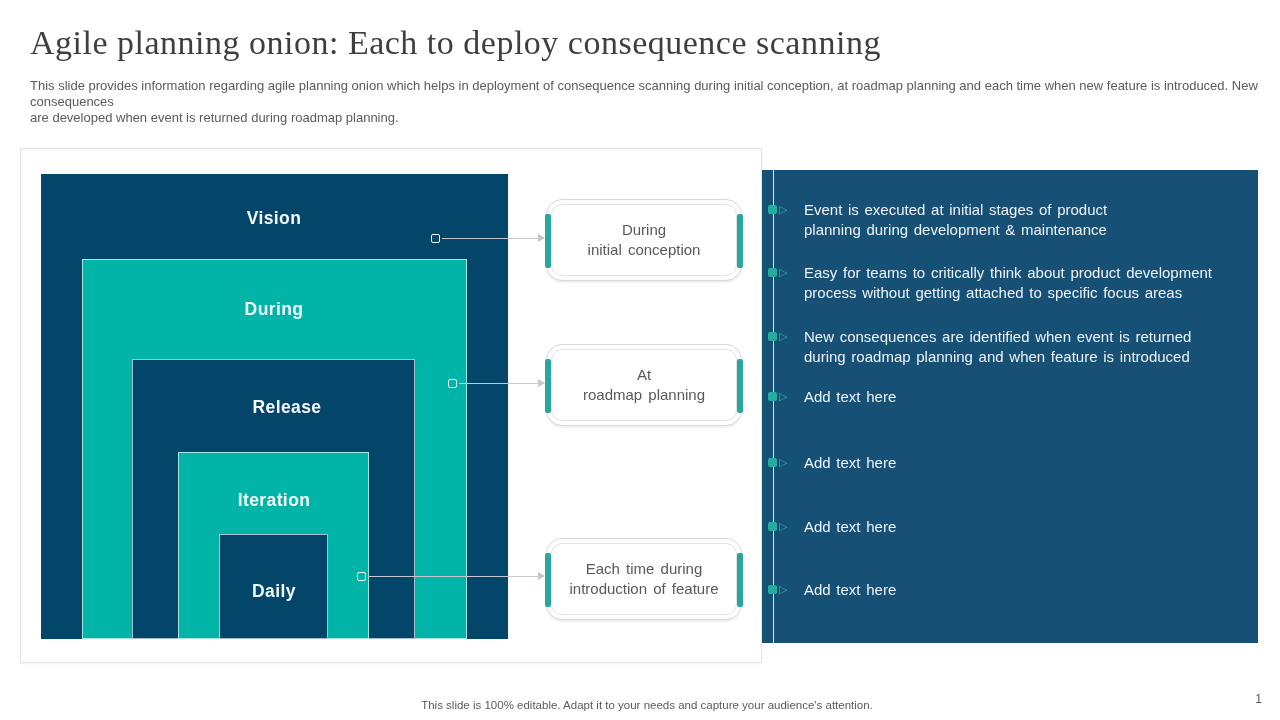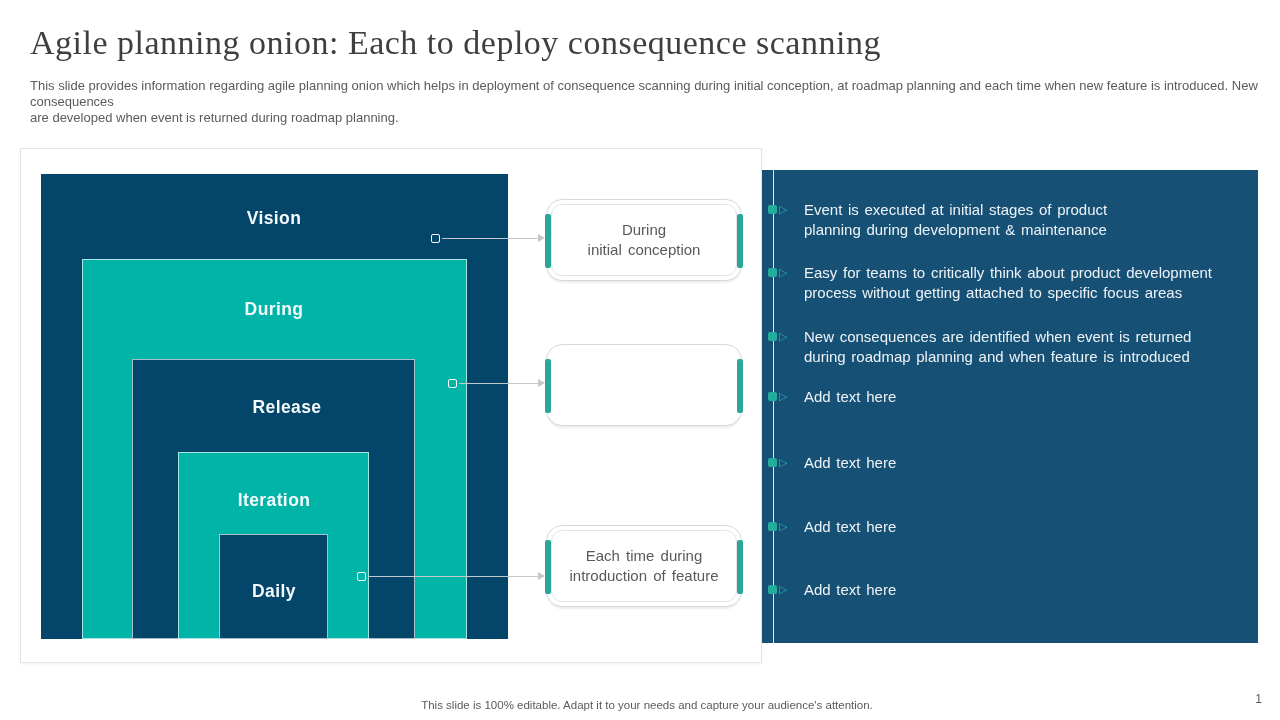--- a/index.html
+++ b/index.html
@@ -129,23 +129,27 @@
     <span class="callout-bar right"></span>
     <div class="callout-inner">
       <span class="callout-text">During
 initial conception</span>
     </div>
   </div>
 
   <div class="callout" style="top:195px;">
     <span class="callout-bar left"></span>
     <span class="callout-bar right"></span>
-  </div>
-
-  <div class="callout" style="top:376px;padding-left:36px;">
+    <div class="callout-inner">
+      <span class="callout-text">At
+roadmap planning</span>
+    </div>
+  </div>
+
+  <div class="callout" style="top:389px;padding-left:36px;">
     <span class="callout-bar left"></span>
     <span class="callout-bar right"></span>
     <div class="callout-inner">
       <span class="callout-text">Each time during
 introduction of feature</span>
     </div>
   </div>
 </div>
 
 <div class="panel">

